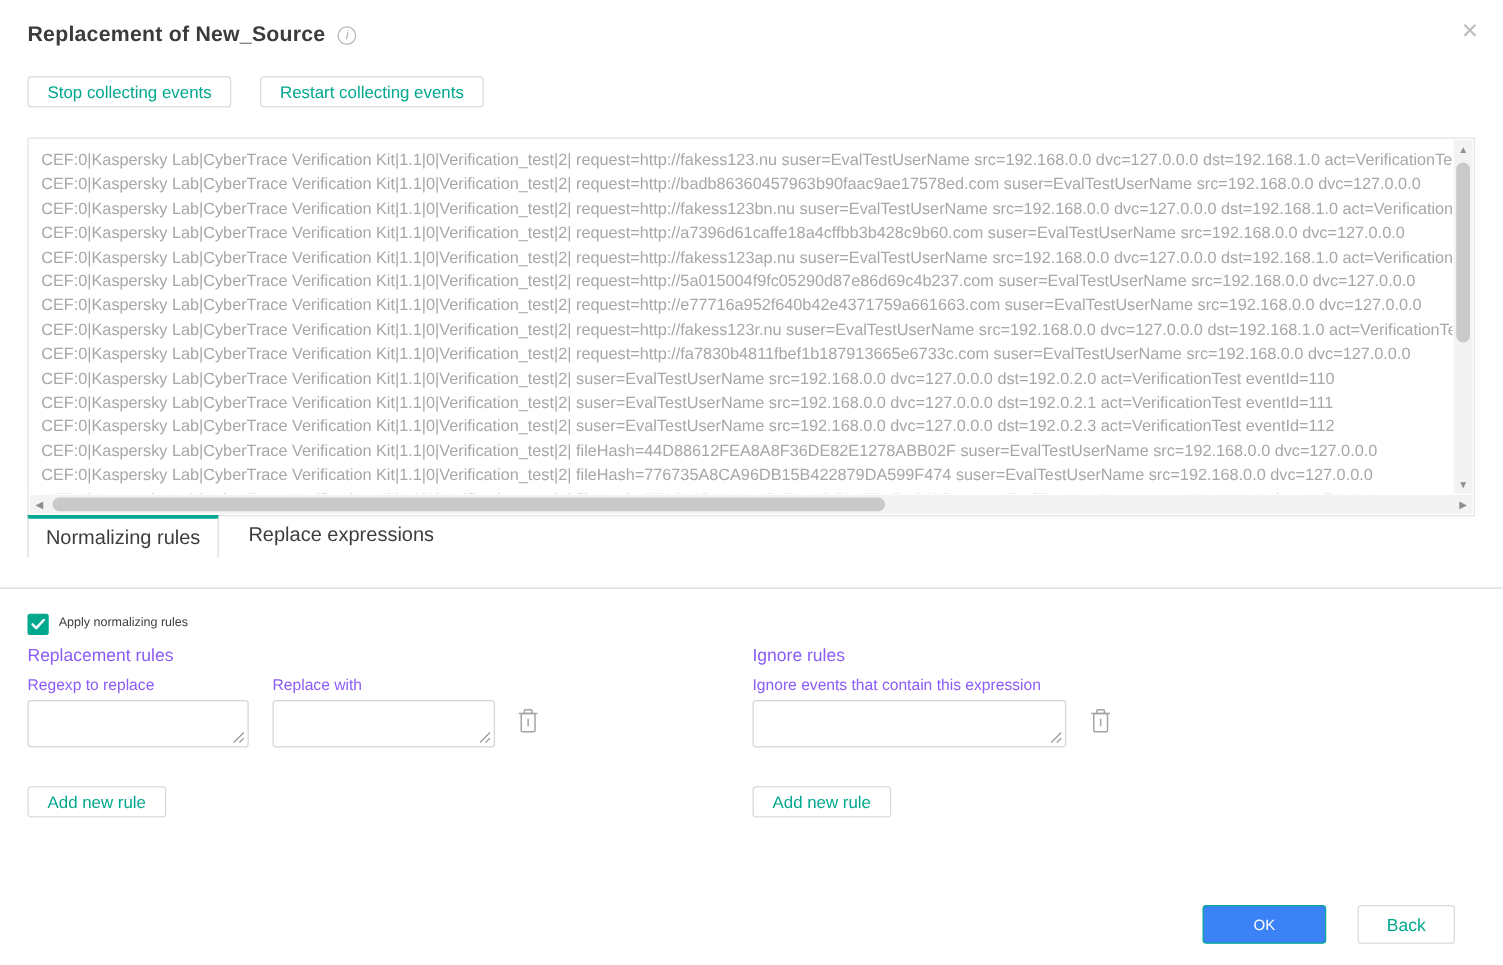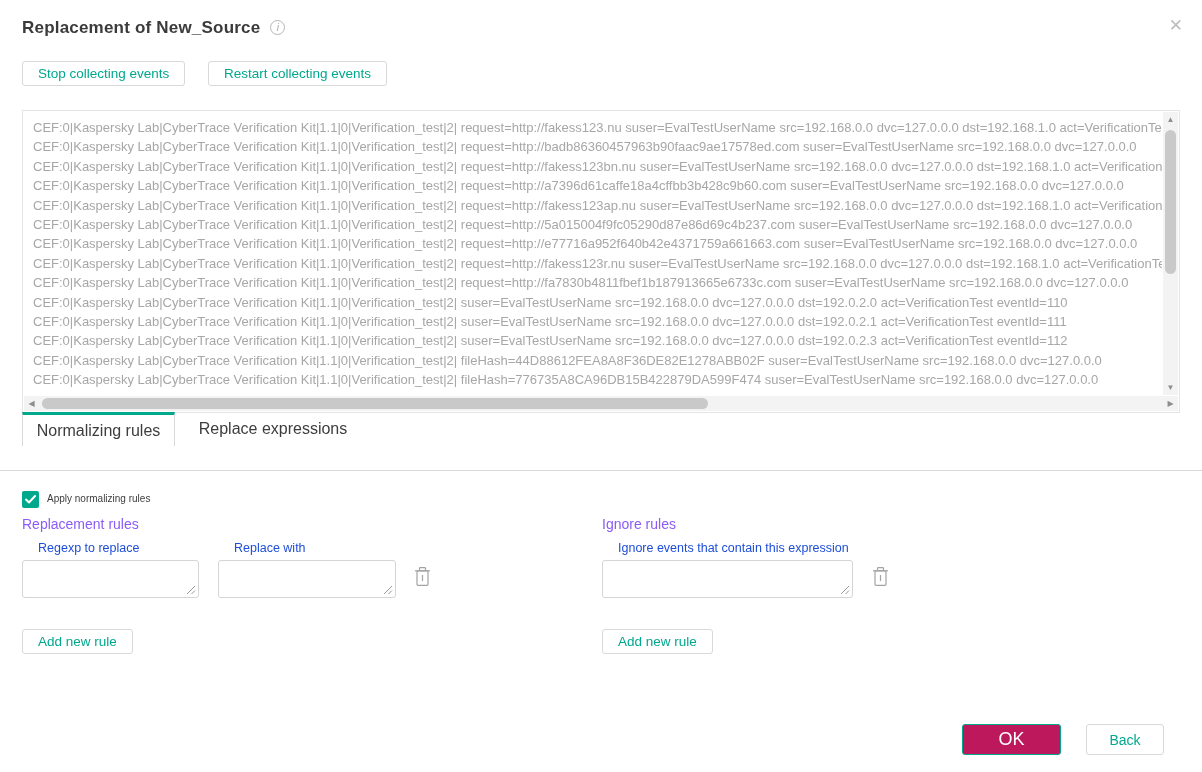--- a/index.html
+++ b/index.html
@@ -69,21 +69,21 @@
     left: 22px; top: 491px; width: 17px; height: 17px;
     background: #00a88e; border-radius: 2px; cursor: pointer;
     display: flex; align-items: center; justify-content: center;
   }
   .checkbox svg { display: block; }
   .checkbox-label { left: 47px; top: 493px; font-size: 10px; color: #3d3d3d; cursor: pointer; }
 
   .section-label { font-size: 14px; color: #8b5cf6; }
   .lbl-replacement { left: 22px; top: 516px; }
   .lbl-ignore { left: 602px; top: 516px; }
-  .field-label { font-size: 12.5px; color: #1d4ed8; margin-left: 16px; }
+  .field-label { font-size: 12.5px; color: #8b5cf6; }
   .lbl-regexp { left: 22px; top: 541px; }
   .lbl-replacewith { left: 218px; top: 541px; }
   .lbl-ignore-expr { left: 602px; top: 541px; }
 
   .ta-wrap { position: absolute; }
   .ta-wrap textarea {
     width: 100%; height: 100%; resize: none;
     border: 1px solid #d5d5d5; border-radius: 3px; background: #fff;
     font-family: inherit; font-size: 13px; padding: 4px 6px; color: #3d3d3d; outline: none;
   }
@@ -95,22 +95,22 @@
   .trash { cursor: pointer; }
   .trash-1 { left: 414px; top: 567px; }
   .trash-2 { left: 872px; top: 567px; }
 
   .btn-add-left { left: 22px; top: 629px; }
   .btn-add-right { left: 602px; top: 629px; }
 
   
   .btn-ok {
     left: 962px; top: 724px; width: 99px; height: 31px;
-    background: #be185d; border: 1px solid #00a88e; border-radius: 3px;
-    color: #ffffff; font-size: 18px; display: flex; align-items: center; justify-content: center; cursor: pointer;
+    background: #3b82f6; border: 1px solid #00a88e; border-radius: 3px;
+    color: #ffffff; font-size: 12px; display: flex; align-items: center; justify-content: center; cursor: pointer;
   }
   .btn-back {
     left: 1086px; top: 724px; width: 78px; height: 31px;
     background: #fff; border: 1px solid #d9d9d9; border-radius: 3px;
     color: #00a88e; font-size: 14px; display: flex; align-items: center; justify-content: center; cursor: pointer;
   }
 </style>
 </head>
 <body>
 

